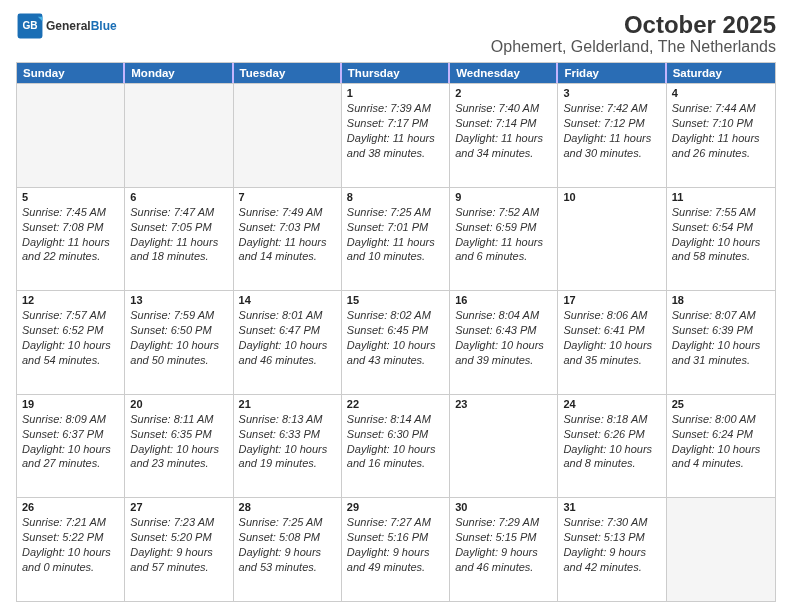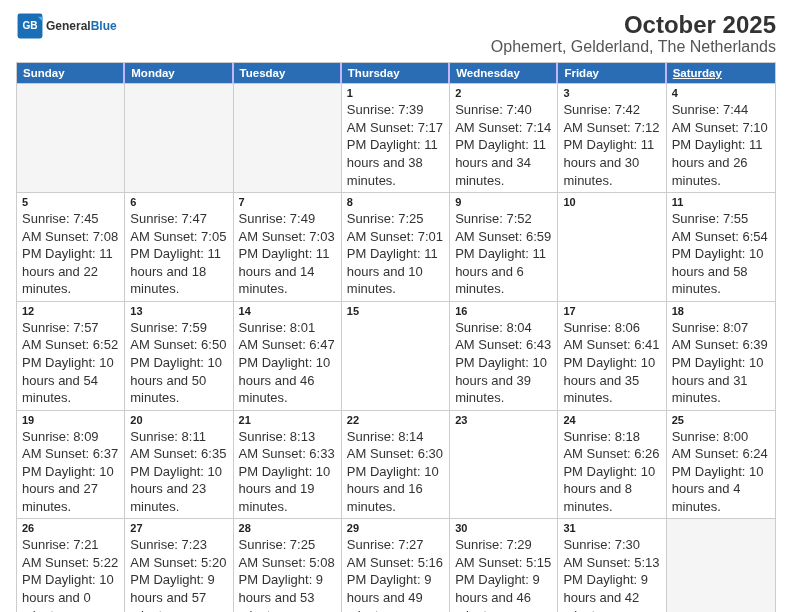--- a/index.html
+++ b/index.html
@@ -58,21 +58,21 @@
       background: #2a6db5;
     }
     .cal-header-cell {
       color: #fff;
       font-size: 11.5px;
       font-weight: bold;
       padding: 4px 6px;
       text-align: left;
       border-right: 2px solid #c4b5fd;
     }
-    .cal-header-cell:last-child { border-right: none; text-decoration: underline; }
+    .cal-header-cell:last-child { border-right: none; }
     .cal-body {
       flex: 1;
       display: flex;
       flex-direction: column;
     }
     .cal-row {
       display: grid;
       grid-template-columns: repeat(7, 1fr);
       flex: 1;
       border-top: 1px solid #ccc;
@@ -89,23 +89,24 @@
     }
     .cal-cell:last-child { border-right: none; }
     .cal-cell.empty { background: #f5f5f5; }
     .day-num {
       font-size: 11px;
       font-weight: bold;
       color: #222;
       margin-bottom: 2px;
     }
     .cell-info {
-      font-size: 13px;
+      font-size: 11px;
       color: #333;
       line-height: 1.35;
+      font-style: italic;
     }
   </style>
 </head>
 <body>
 
 <div class="page">
   <div class="header">
     <div class="logo">
       <svg class="logo-icon" viewBox="0 0 36 36">
         <rect x="2" y="2" width="32" height="32" rx="3" fill="#1a6eb5"></rect>
@@ -230,20 +231,24 @@
           </div>
           <div class="cal-cell">
             <div class="day-num">14</div>
             <div class="cell-info">Sunrise: 8:01 AM
 Sunset: 6:47 PM
 Daylight: 10 hours
 and 46 minutes.</div>
           </div>
           <div class="cal-cell">
             <div class="day-num">15</div>
+            <div class="cell-info">Sunrise: 8:02 AM
+Sunset: 6:45 PM
+Daylight: 10 hours
+and 43 minutes.</div>
           </div>
           <div class="cal-cell">
             <div class="day-num">16</div>
             <div class="cell-info">Sunrise: 8:04 AM
 Sunset: 6:43 PM
 Daylight: 10 hours
 and 39 minutes.</div>
           </div>
           <div class="cal-cell">
             <div class="day-num">17</div>

